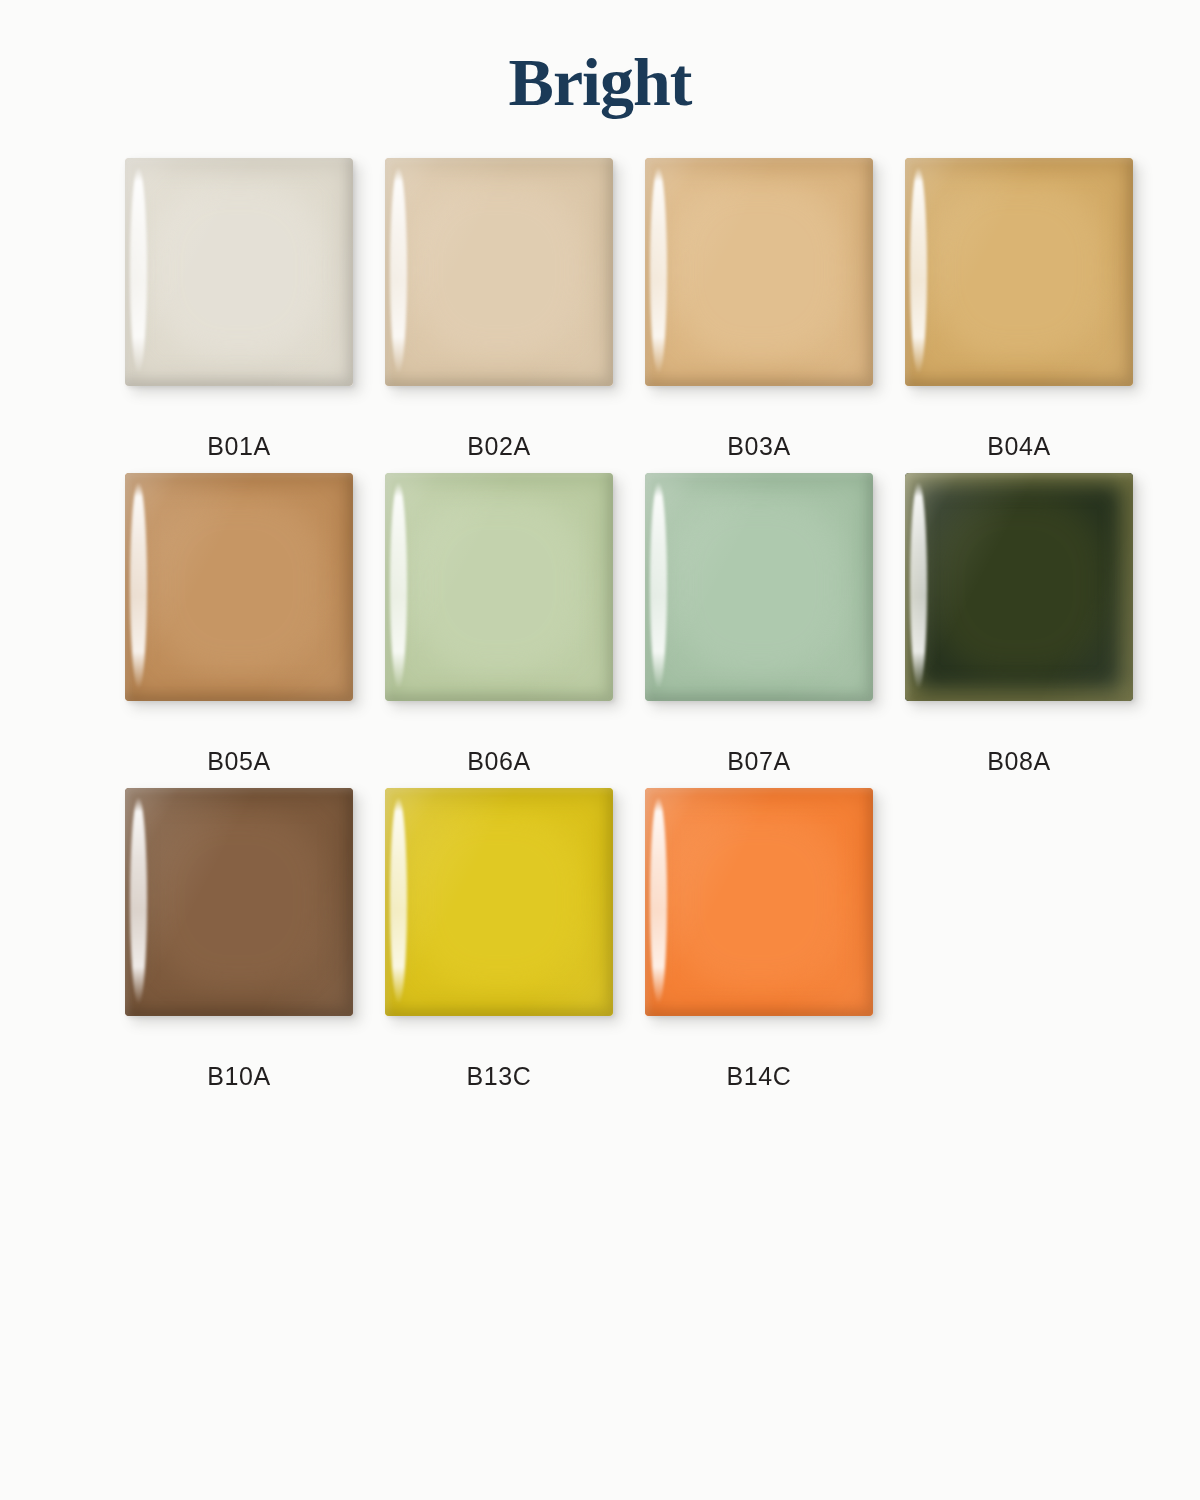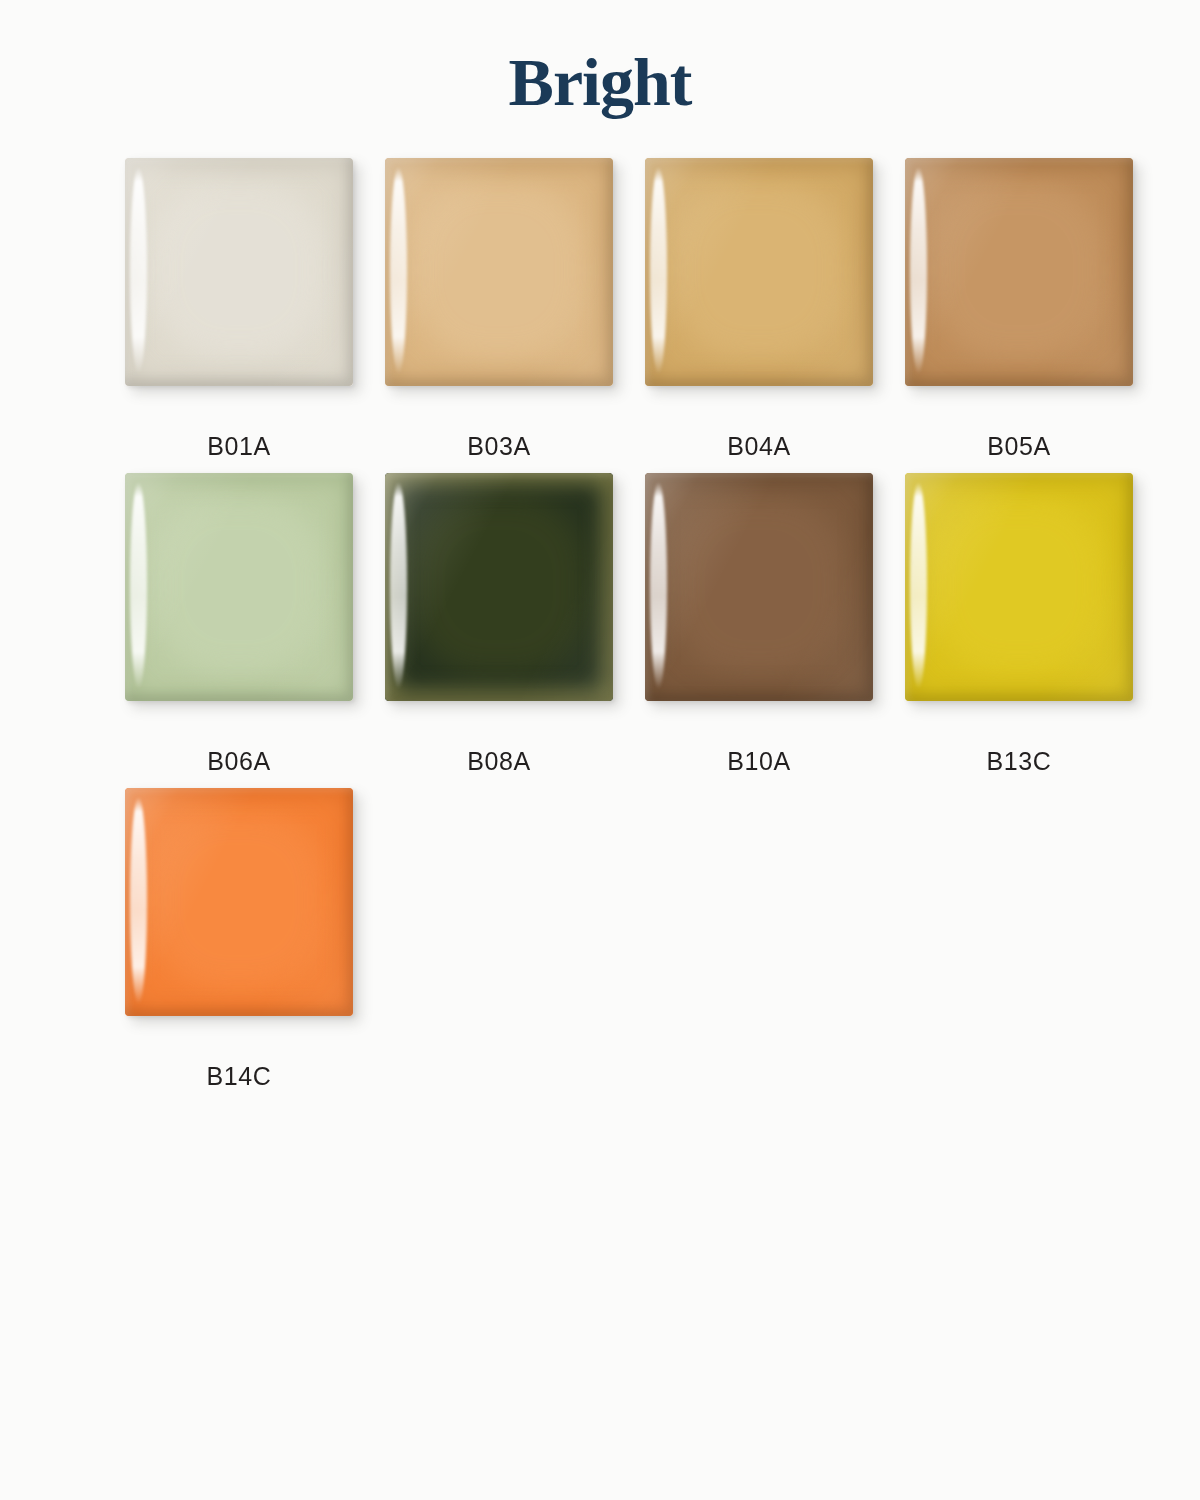--- a/index.html
+++ b/index.html
@@ -170,20 +170,33 @@
           <div class="sheen"></div>
           <div class="specular"></div>
           <div class="bevel"></div>
         </div>
       </div>
       <div class="swatch-label">B01A</div>
     </div>
     <div class="swatch-cell">
       <div class="tile-wrap">
         <div class="tile">
+          <div class="glaze" style="background: rgb(220, 199, 169);"></div>
+          <div class="pool" style="background: rgb(226, 207, 180); opacity: 0.75;"></div>
+          <div class="rim" style="box-shadow: rgb(203, 183, 152) 0px 0px 22px 9px inset;"></div>
+          <div class="sheen"></div>
+          <div class="specular"></div>
+          <div class="bevel"></div>
+        </div>
+      </div>
+      <div class="swatch-label">B02A</div>
+    </div>
+    <div class="swatch-cell">
+      <div class="tile-wrap">
+        <div class="tile">
           <div class="glaze" style="background: rgb(220, 182, 130);"></div>
           <div class="pool" style="background: rgb(227, 194, 147); opacity: 0.75;"></div>
           <div class="rim" style="box-shadow: rgb(199, 159, 107) 0px 0px 22px 9px inset;"></div>
           <div class="sheen"></div>
           <div class="specular"></div>
           <div class="bevel"></div>
         </div>
       </div>
       <div class="swatch-label">B03A</div>
     </div>
@@ -222,20 +235,33 @@
           <div class="sheen"></div>
           <div class="specular"></div>
           <div class="bevel"></div>
         </div>
       </div>
       <div class="swatch-label">B06A</div>
     </div>
     <div class="swatch-cell">
       <div class="tile-wrap">
         <div class="tile">
+          <div class="glaze" style="background: rgb(166, 194, 166);"></div>
+          <div class="pool" style="background: rgb(177, 203, 177); opacity: 0.75;"></div>
+          <div class="rim" style="box-shadow: rgb(147, 177, 148) 0px 0px 22px 9px inset;"></div>
+          <div class="sheen"></div>
+          <div class="specular"></div>
+          <div class="bevel"></div>
+        </div>
+      </div>
+      <div class="swatch-label">B07A</div>
+    </div>
+    <div class="swatch-cell">
+      <div class="tile-wrap">
+        <div class="tile">
           <div class="glaze" style="background: rgb(39, 51, 31);"></div>
           <div class="pool" style="background: rgb(57, 67, 31); opacity: 0.75;"></div>
           <div class="rim" style="box-shadow: rgb(122, 122, 70) 0px 0px 22px 9px inset;"></div>
           <div class="sheen"></div>
           <div class="specular"></div>
           <div class="bevel"></div>
         </div>
       </div>
       <div class="swatch-label">B08A</div>
     </div>

